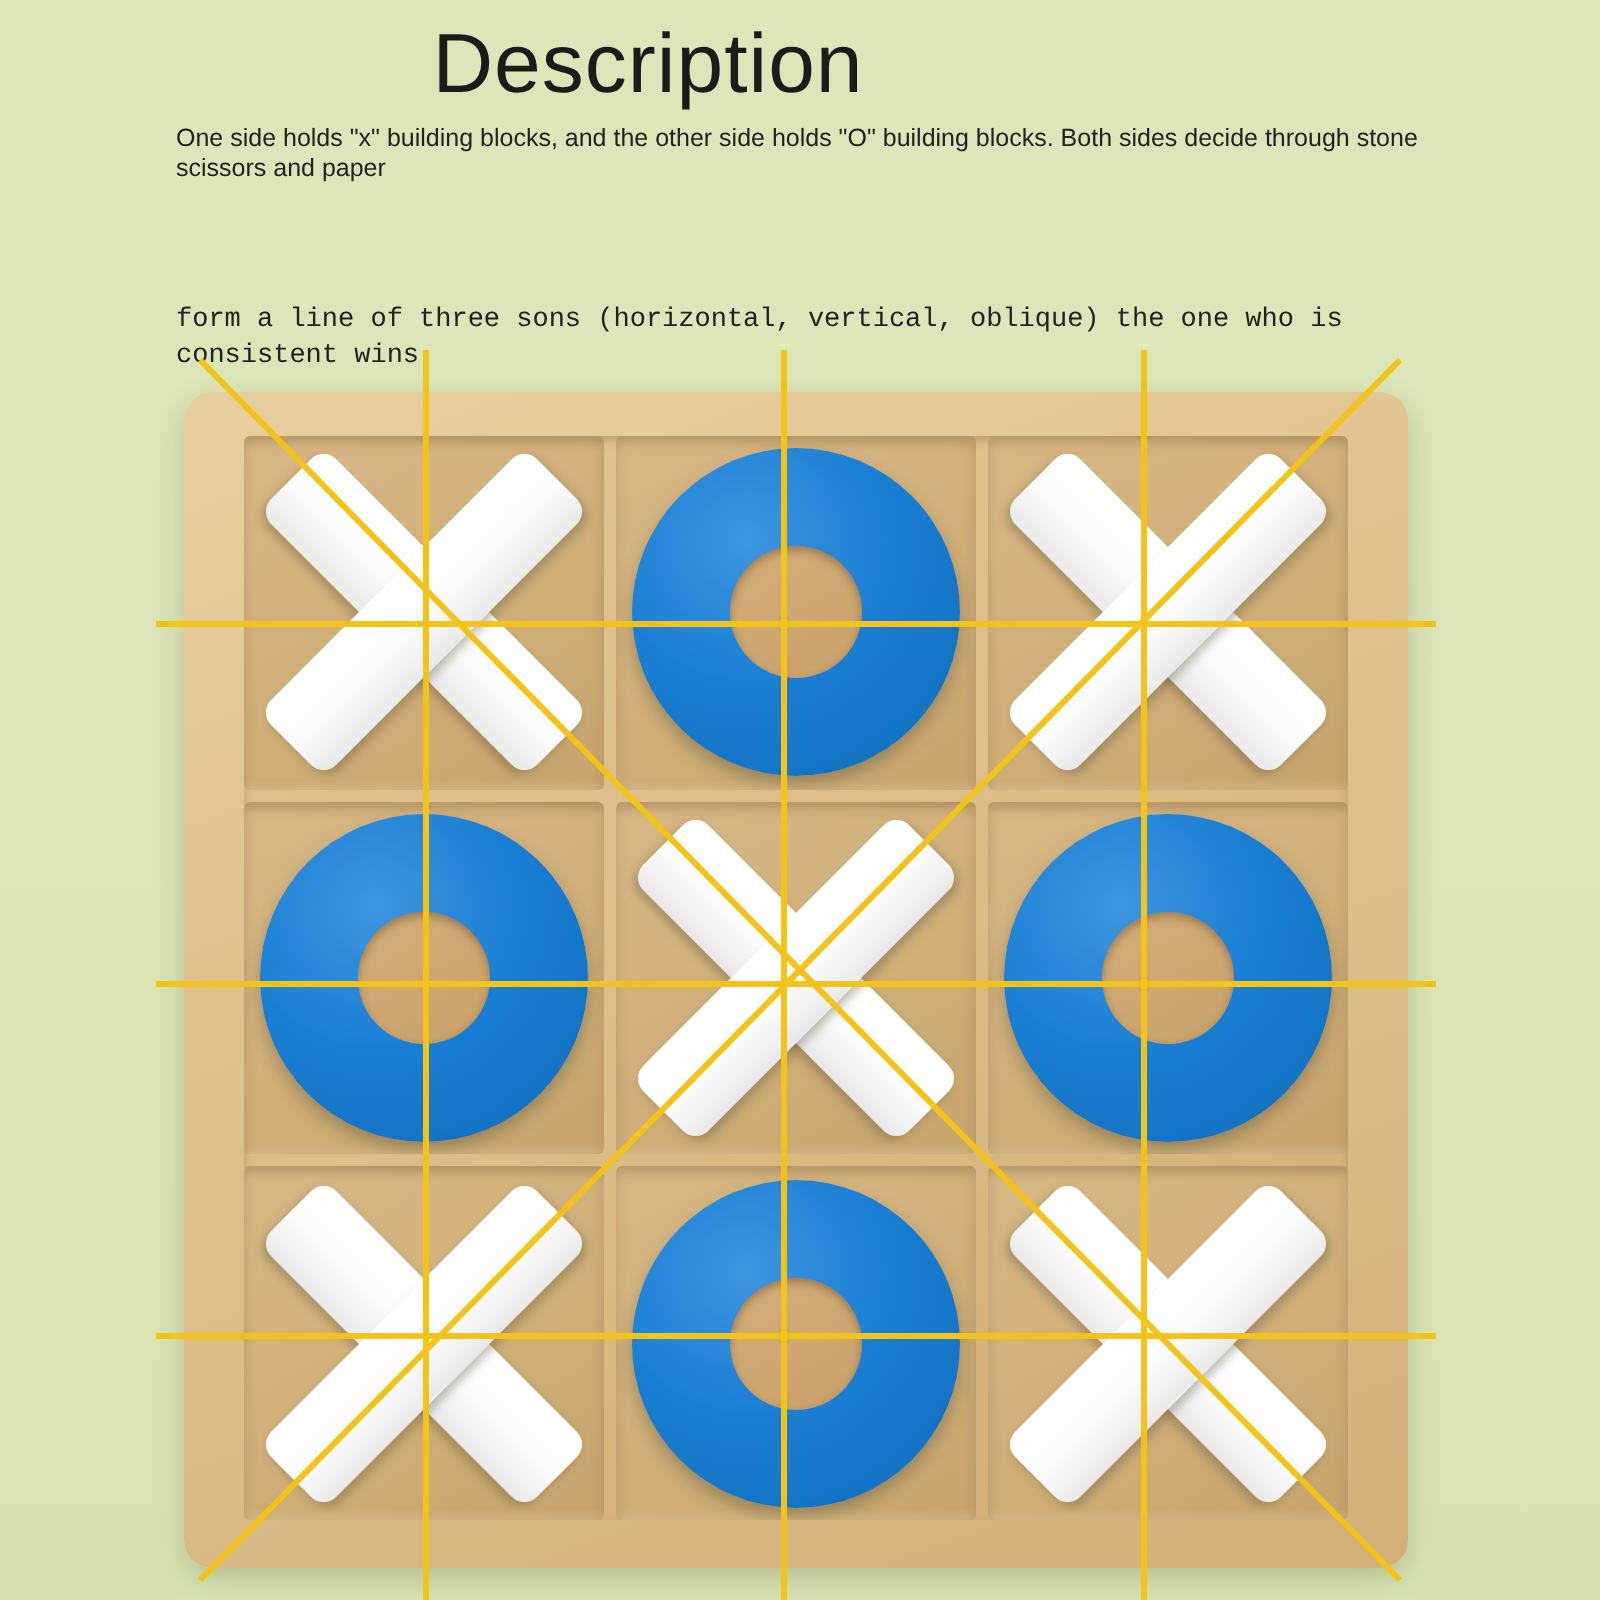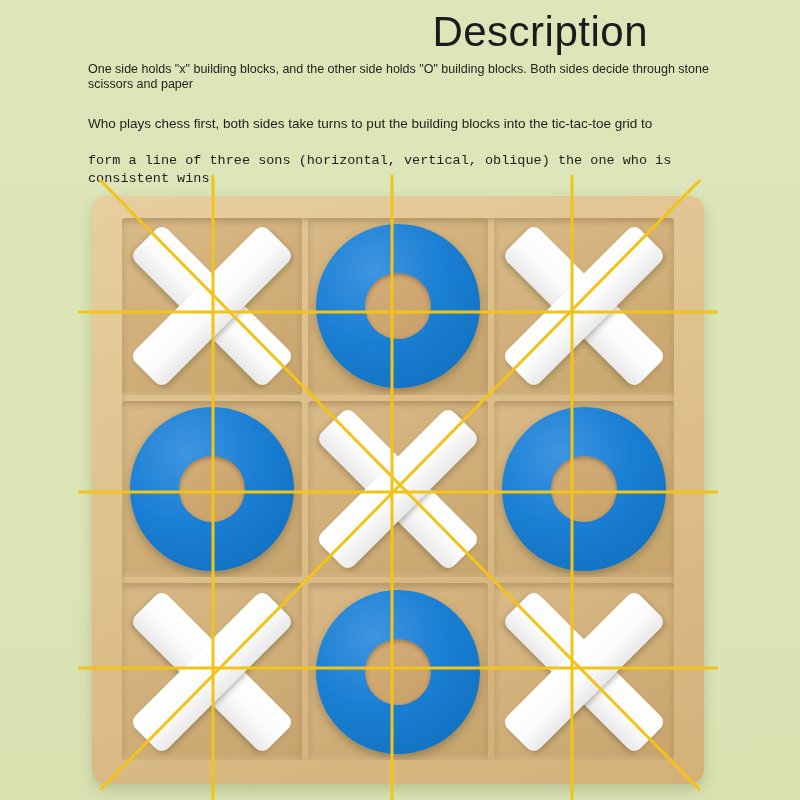--- a/index.html
+++ b/index.html
@@ -21,21 +21,21 @@
     background: linear-gradient(180deg, #dde6b9 0%, #dce5b7 40%, #d9e3b2 100%);
     overflow: hidden;
   }
 
   
   .title {
     position: absolute;
     top: 8px;
     left: 0;
     width: 648px;
-    text-align: right;
+    text-align: center;
     font-size: 42px;
     font-weight: 400;
     color: #1b1b1b;
     letter-spacing: 0.5px;
     font-family: "Liberation Sans", sans-serif;
   }
   .desc-block {
     position: absolute;
     left: 88px;
     width: 650px;
@@ -177,21 +177,20 @@
   }
 </style>
 </head>
 <body>
 
 <div id="page">
 
   <div class="title">Description</div>
 
   <div class="desc-block line1">One side holds "x" building blocks, and the other side holds "O" building blocks. Both sides decide through stone scissors and paper</div>
-  <div class="desc-block line2">Who plays chess first, both sides take turns to put the building blocks into the tic-tac-toe grid to</div>
   <div class="desc-block line3">form a line of three sons (horizontal, vertical, oblique) the one who is consistent wins</div>
 
   <div id="board-wrap">
     <div class="board">
       <div class="board-inner"></div>
       <div class="grid">
 
         <div class="cell">
           <div class="piece-x">
             <div class="bar b1"></div>

